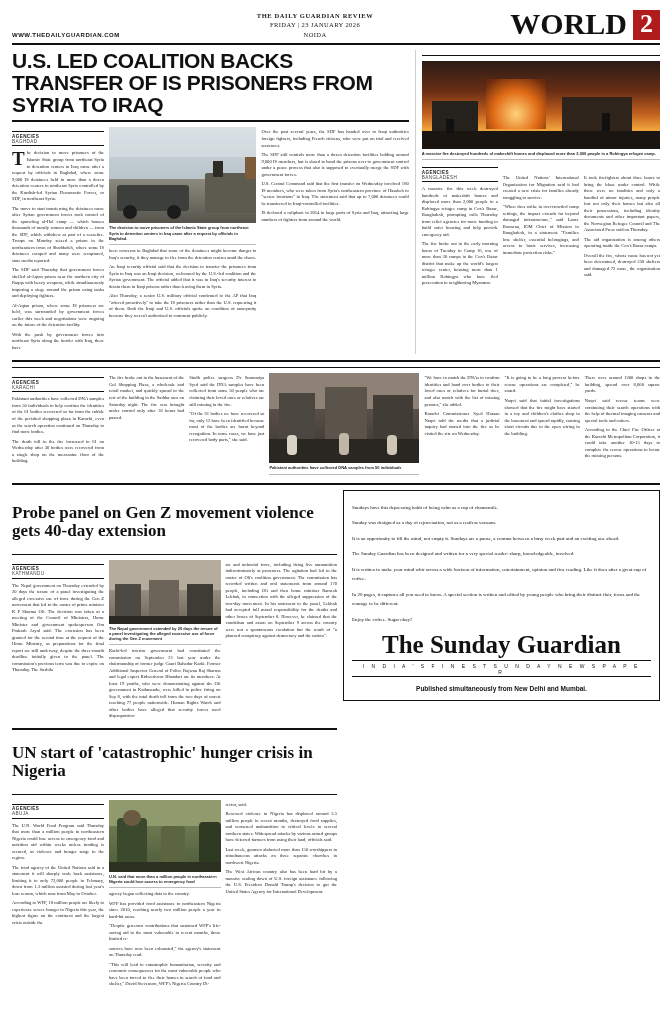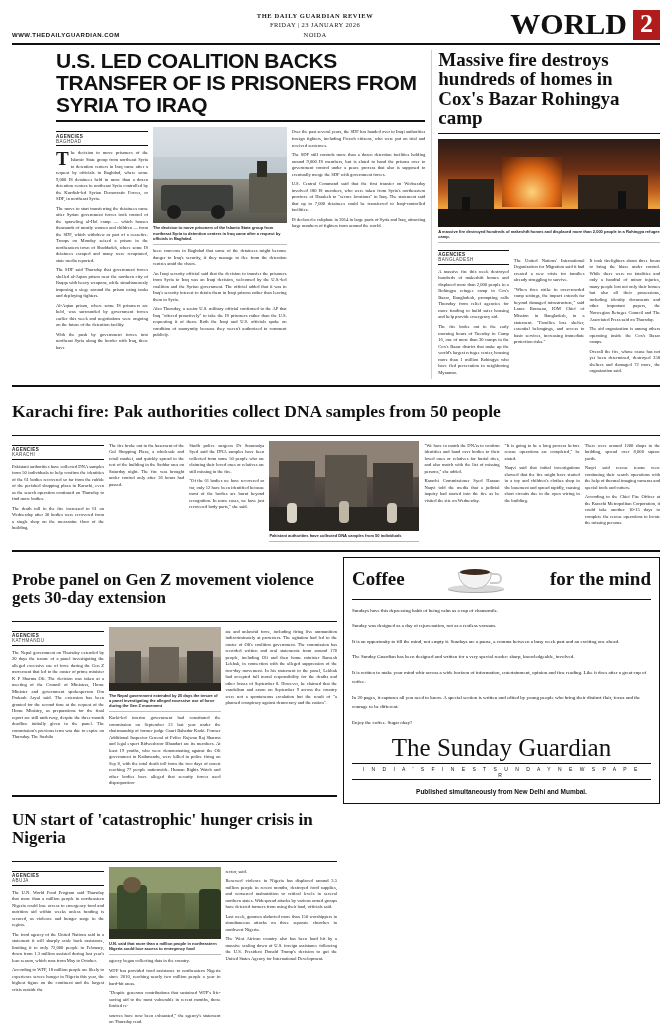--- a/index.html
+++ b/index.html
@@ -77,21 +77,21 @@
   .photo { position:relative; overflow:hidden; background:#9aa3a8; }
   .ph-sky { background:linear-gradient(#cdd6dc,#aab6bd); }
   .ph-fire { background:linear-gradient(#2a1b16 0%, #6b2f15 35%, #c1601f 60%, #f0a33c 78%, #7d4a22 100%); }
   .ph-crowd { background:linear-gradient(#6d625a,#3a332e); }
   .ph-green { background:linear-gradient(#7d8a5e,#4d5a39); }
   .ph-room { background:linear-gradient(#b9b0a3,#6e6559); }
   .shape { position:absolute; }
 
   
   .top-zone { display:flex; gap:6px; margin-top:5px; }
-  .top-left { width:398px;margin-left:44px; }
+  .top-left { width:398px; }
   .top-right { width:246px; }
 
   .cols3 { display:flex; gap:5px; }
   .cols2 { display:flex; gap:5px; }
   .col { flex:1; }
 
   
   .karachi { margin-top:5px; }
   .karachi-cols { display:flex; gap:5px; }
 
@@ -113,21 +113,21 @@
   .cup .saucer { position:absolute; left:0; bottom:2px; width:56px; height:7px; border-radius:50%; background:#d8d8d8; box-shadow:0 1px 0 #aaa; }
   .cup .body { position:absolute; left:10px; bottom:5px; width:34px; height:17px; background:#f2f2f2; border:1px solid #bbb; border-radius:0 0 16px 16px; }
   .cup .coffee { position:absolute; left:12px; bottom:19px; width:30px; height:6px; background:#3b2a1d; border-radius:50%; }
   .cup .handle { position:absolute; left:42px; bottom:10px; width:12px; height:11px; border:2px solid #ccc; border-left:none; border-radius:0 10px 10px 0; }
   .ad-body { font-size:5px; line-height:1.9; color:#111; padding-top:6px; font-family:"Liberation Serif", serif;}
   .ad-body p { margin:0 0 6px 0; }
   .sg-logo {
     text-align:center; margin-top:8px;
   }
   .sg-logo .t {
-    font-family:"Liberation Serif", serif; font-weight:400; font-size:25px; line-height:1;
+    font-family:"Liberation Serif", serif; font-weight:700; font-size:25px; line-height:1;
   }
   .sg-logo .sub {
     font-family:"Liberation Sans", sans-serif; font-size:5px; letter-spacing:3px;
     border-top:1px solid #111; border-bottom:1px solid #111; display:inline-block;
     padding:1.5px 8px; margin-top:3px;
   }
   .sg-note { text-align:center; font-family:"Liberation Sans", sans-serif; font-weight:700; font-size:6.5px; margin-top:7px; }
   .book {
     margin-top:8px; border:2px solid #b01b1b; color:#b01b1b; text-align:center;
     font-family:"Liberation Sans", sans-serif; font-weight:700; font-size:12.5px;
@@ -204,21 +204,20 @@
             <p>Over the past several years, the SDF has handed over to Iraqi authorities foreign fighters, including French citizens, who were put on trial and received sentences.</p>
             <p>The SDF still controls more than a dozen detention facilities holding around 9,000 IS members, but is slated to hand the prisons over to government control under a peace process that also is supposed to eventually merge the SDF with government forces.</p>
             <p>U.S. Central Command said that the first transfer on Wednesday involved 180 IS members, who were taken from Syria's northeastern province of Hasakeh to "secure locations" in Iraq. The statement said that up to 7,000 detainees could be transferred to Iraqi-controlled facilities.</p>
             <p>IS declared a caliphate in 2014 in large parts of Syria and Iraq, attracting large numbers of fighters from around the world.</p>
           </div>
         </div>
       </div>
     </div>
 
     <div class="top-right vrule" style="padding-left:6px;">
-      <h2 class="hl-serif" style="font-size:19px;">Massive fire destroys hundreds of homes in Cox's Bazar Rohingya camp</h2>
       <div class="rule-thin"></div>
       <div class="photo ph-fire" style="height:88px;">
         <div class="shape" style="left:10px;top:40px;width:46px;height:30px;background:#25211d;"></div>
         <div class="shape" style="left:64px;top:18px;width:60px;height:50px;background:radial-gradient(circle at 50% 70%,#ffd27a,#e06a16 50%,#6b2a0d 90%);"></div>
         <div class="shape" style="left:140px;top:36px;width:70px;height:34px;background:#2e241c;"></div>
         <div class="shape" style="left:0;top:70px;width:100%;height:18px;background:#1b1512;"></div>
         <div class="shape" style="left:24px;top:58px;width:8px;height:14px;background:#111;"></div>
         <div class="shape" style="left:180px;top:52px;width:8px;height:18px;background:#111;"></div>
       </div>
       <div class="caption">A massive fire destroyed hundreds of makeshift homes and displaced more than 2,000 people in a Rohingya refugee camp.</div>
@@ -247,21 +246,20 @@
             <p>Overall the fire, whose cause has not yet been determined, destroyed 358 shelters and damaged 72 more, the organization said.</p>
           </div>
         </div>
       </div>
     </div>
   </div>
 
   <div class="rule-thick" style="margin-top:6px;"></div>
 
   <div class="karachi">
-    <h2 class="karachi-title">Karachi fire: Pak authorities collect DNA samples from 50 people</h2>
     <div class="rule-thin"></div>
     <div class="karachi-cols">
       <div class="col" style="flex:0 0 92px;">
         <div class="agency">
           <span>AGENCIES</span>
           <span class="place">KARACHI</span>
         </div>
         <div class="body-col">
           <p>Pakistani authorities have collected DNA samples from 50 individuals to help confirm the identities of the 61 bodies recovered so far from the rubble of the perished shopping plaza in Karachi, even as the search operation continued on Thursday to find more bodies.</p>
           <p>The death toll in the fire increased to 61 on Wednesday after 30 bodies were recovered from a single shop on the mezzanine floor of the building.</p>
@@ -312,21 +310,21 @@
       </div>
     </div>
   </div>
 
   <div class="rule-thick" style="margin-top:5px;"></div>
 
   <div class="lower">
 
     <div class="lower-left">
 
-      <h2 class="section-title-lg">Probe panel on Gen Z movement violence gets 30-day extension</h2>
+      <h2 class="section-title-lg">Probe panel on Gen Z movement violence gets 40-day extension</h2>
       <div class="rule-thin"></div>
 
       <div class="cols3">
         <div class="col" style="flex:0 0 92px;">
           <div class="agency">
             <span>AGENCIES</span>
             <span class="place">KATHMANDU</span>
           </div>
           <div class="body-col">
             <p>The Nepal government on Thursday extended by 20 days the tenure of a panel investigating the alleged excessive use of force during the Gen Z movement that led to the ouster of prime minister K P Sharma Oli. The decision was taken at a meeting of the Council of Ministers, Home Minister and government spokesperson Om Prakash Aryal said. The extension has been granted for the second time at the request of the Home Ministry, as preparations for the final report are still underway, despite the three-month deadline initially given to the panel. The commission's previous term was due to expire on Thursday. The Sushila</p>
@@ -393,30 +391,20 @@
             <p>Renewed violence in Nigeria has displaced around 3.5 million people in recent months, destroyed food supplies, and worsened malnutrition to critical levels in several northern states. Widespread attacks by various armed groups have deterred farmers from using their land, officials said.</p>
             <p>Last week, gunmen abducted more than 150 worshippers in simultaneous attacks on three separate churches in northwest Nigeria.</p>
             <p>The West African country also has been hard hit by a massive scaling down of U.S. foreign assistance following the U.S. President Donald Trump's decision to gut the United States Agency for International Development.</p>
           </div>
         </div>
       </div>
     </div>
 
     <div class="lower-right">
       <div class="ad">
-        <div class="ad-head">
-          <span>Coffee</span>
-          <span class="cup">
-            <span class="saucer"></span>
-              <span class="body"></span>
-              <span class="coffee"></span>
-              <span class="handle"></span>
-          </span>
-          <span>for the mind</span>
-        </div>
         <div class="ad-body">
           <p>Sundays have this depressing habit of being calm as a cup of chamomile.</p>
           <p>Sunday was designed as a day of rejuvenation, not as a restless vacuum.</p>
           <p>It is an opportunity to fill the mind, not empty it. Sundays are a pause, a comma between a busy week past and an exciting one ahead.</p>
           <p>The Sunday Guardian has been designed and written for a very special reader: sharp, knowledgeable, involved.</p>
           <p>It is written to make your mind whir across a wide horizon of information, entertainment, opinion and fine reading. Like it does after a great cup of coffee.</p>
           <p>In 20 pages, it captures all you need to know. A special section is written and edited by young people who bring their distinct flair, focus and the courage to be different.</p>
           <p>Enjoy the coffee. Sugar okay?</p>
         </div>
         <div class="sg-logo">

